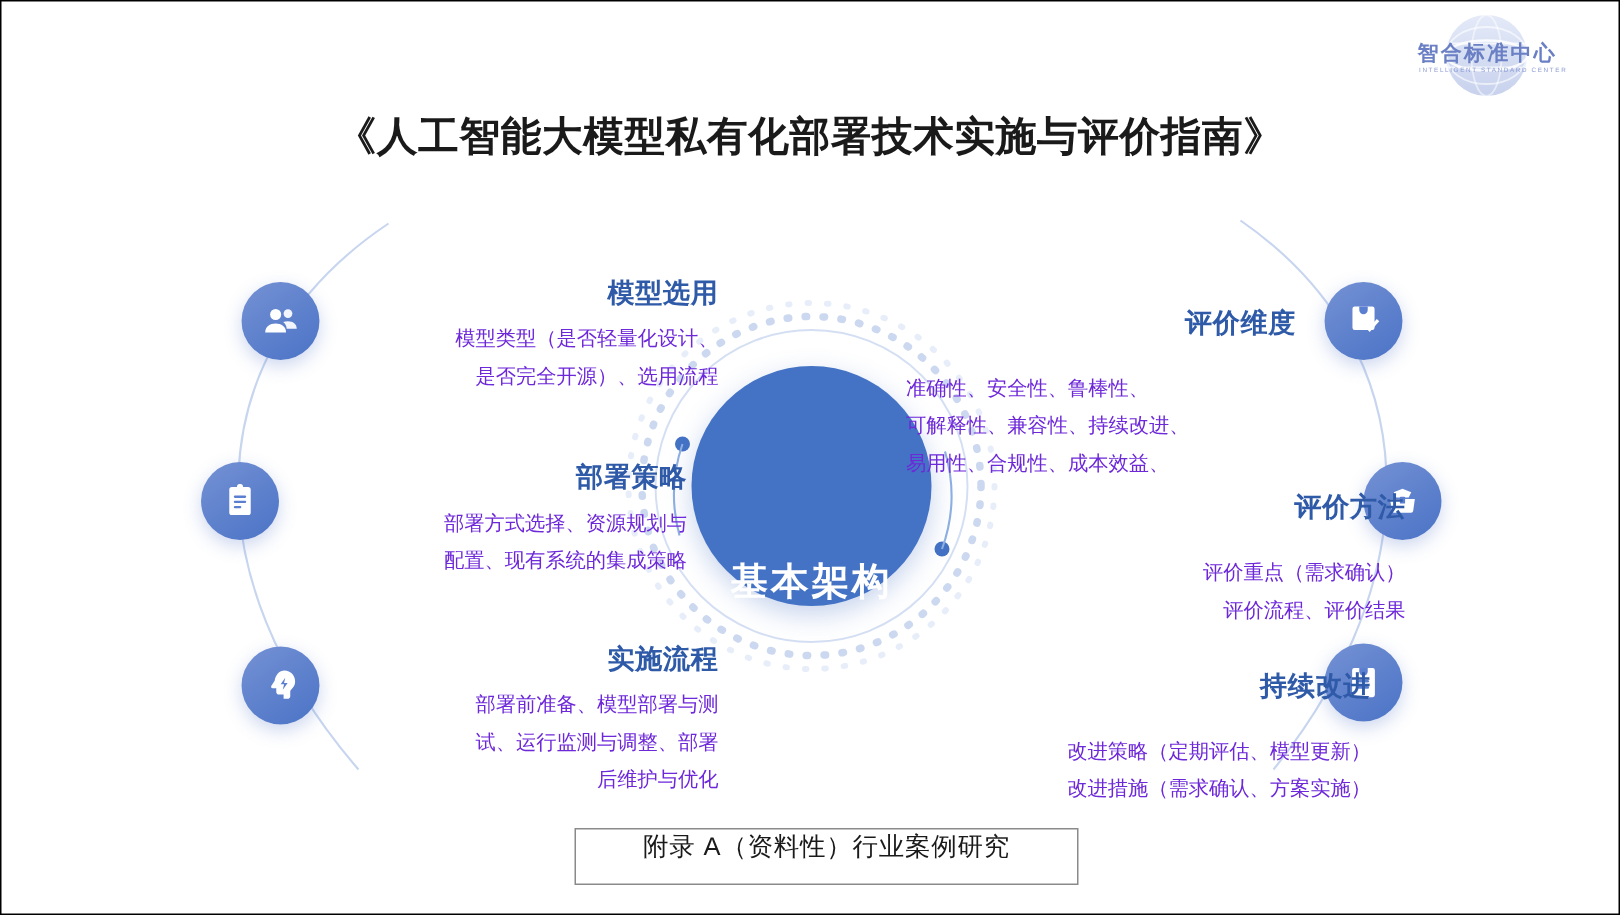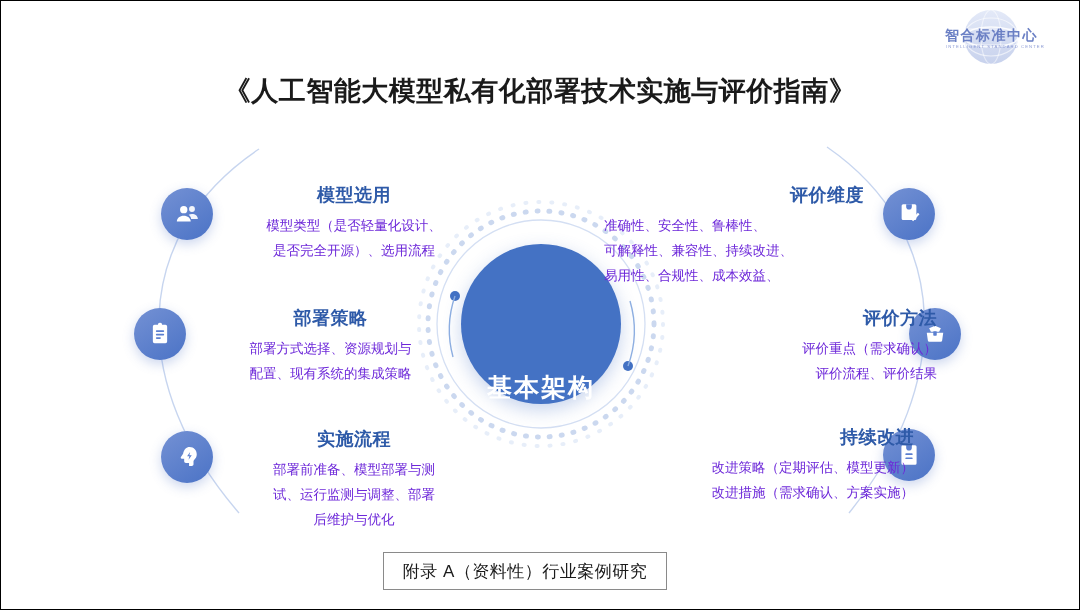--- a/index.html
+++ b/index.html
@@ -68,40 +68,40 @@
   .item{position:absolute;}
   .item .head{
     font-size:18px;font-weight:bold;color:#2e5aa8;
     letter-spacing:.5px;
     margin-bottom:7px;
     white-space:nowrap;
   }
   .item .body{
     font-size:13.5px;color:#6d28d9;line-height:1.85;
   }
-  .item.right .head,.item.right .body{text-align:right;}
-  .item.left .head,.item.left .body{text-align:center;}
+  .item.right .head,.item.right .body{text-align:right;margin-top:20px;}
+  .item.left .head,.item.left .body{text-align:right;}
 
   
   .icon-circle{
     position:absolute;
     width:52px;height:52px;border-radius:50%;
     background:linear-gradient(145deg,#7491d4 0%,#4b73c6 100%);
     box-shadow:0 4px 12px rgba(85,120,200,.30);
     display:flex;align-items:center;justify-content:center;
   }
   .icon-circle svg{display:block;}
 
   
   .bottom-box{
     position:absolute;left:382px;top:551px;
-    width:284px;height:38px;
+    width:336px;height:38px;
     border:1px solid #8a8a8a;
     box-sizing:border-box;
-    display:flex;align-items:center;justify-content:center;
+    display:flex;justify-content:center;
     background:#ffffff;
   }
   .bottom-box span{
     font-size:17px;color:#1a1a1a;letter-spacing:.5px;
   }
 </style>
 </head>
 <body>
 
 <div class="slide">

